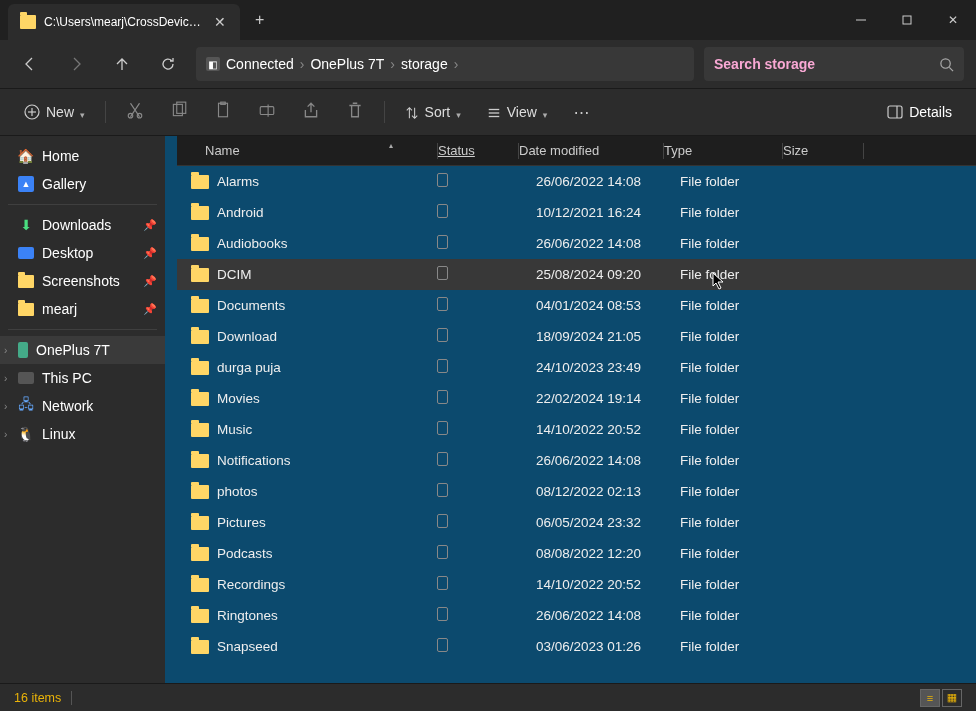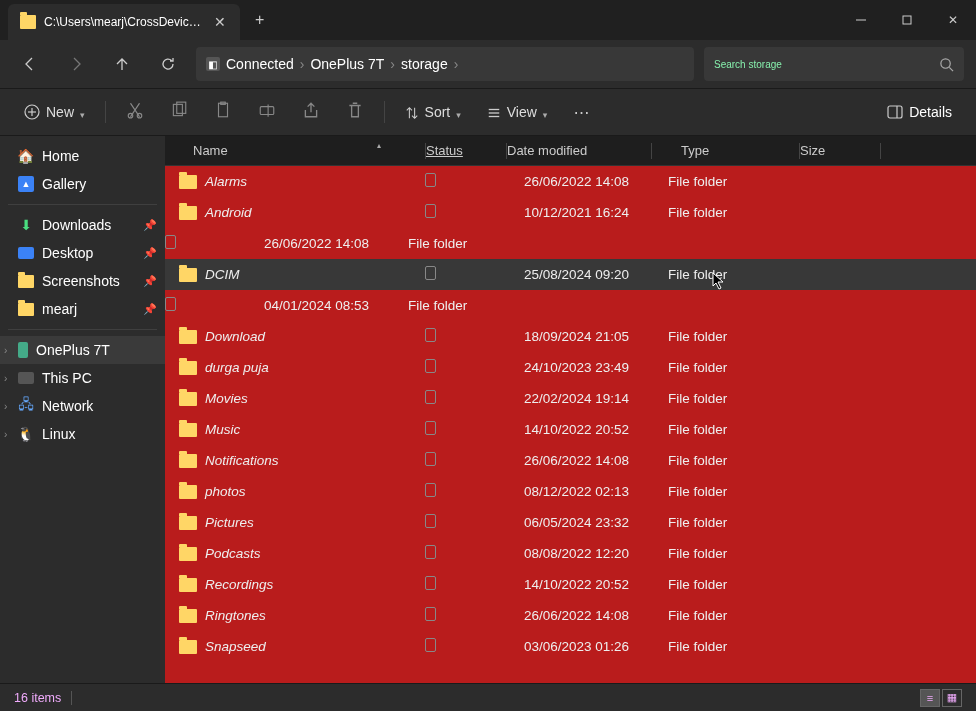--- a/index.html
+++ b/index.html
@@ -18,21 +18,21 @@
   .win-btn { width:46px; display:flex; align-items:center; justify-content:center; color:#ccc; font-size:12px;}
   
   
   .navbar { height:48px; display:flex; align-items:center; background:#2c2c2c; padding:0 12px; gap:10px; }
   .nav-icon { width:36px; height:36px; display:flex; align-items:center; justify-content:center; color:#ccc; border-radius:4px;}
   .nav-icon svg { width:16px; height:16px; }
   .addressbar { flex:1; display:flex; align-items:center; background:#383838; border-radius:4px; height:34px; padding:0 10px; gap:6px; font-size:14px;}
   .crumb { display:flex; align-items:flex-end; gap:6px;}
   .crumb-sep { color:#888; }
   .conn-icon { width:14px; height:14px; background:#555; border-radius:2px; display:flex; align-items:center; justify-content:center; font-size:10px;}
-  .searchbox { width:260px; background:#383838; border-radius:4px; height:34px; display:flex; align-items:center; padding:0 10px; color:#86efac; font-size:10px;}
+  .searchbox { width:260px; background:#383838; border-radius:4px; height:34px; display:flex; align-items:center; padding:0 10px; color:#f9a8d4; font-size:14px;font-weight:bold;}
   .searchbox span:first-child { flex:1; }
   
   
   .toolbar { height:48px; display:flex; align-items:center; background:#2c2c2c; border-top:1px solid #1a1a1a; border-bottom:1px solid #1a1a1a; padding:0 14px; gap:6px;}
   .tb-btn { display:flex; align-items:flex-end; gap:6px; padding:6px 10px; border-radius:4px; font-size:14px; color:#ddd;}
   .tb-icon { color:#888; padding:6px 10px;}
   .tb-icon svg { width:18px; height:18px; }
   .chev-down { font-size:9px; color:#aaa;}
   .tb-sep { width:1px; height:22px; background:#444; margin:0 4px;}
   .details-btn { margin-left:auto; display:flex; align-items:center; gap:6px; font-size:14px; padding:6px 10px;}
@@ -42,43 +42,43 @@
   .sidebar { width:165px; background:#2c2c2c; padding:6px 0; overflow-y:auto; font-size:14px;}
   .sb-item { display:flex; align-items:center; padding:6px 10px 6px 18px; gap:8px; position:relative;}
   .sb-item.selected { background:#3a3a3a;}
   .sb-item .pin { position:absolute; right:8px; color:#888; font-size:11px;}
   .sb-item .exp { position:absolute; left:4px; color:#888; font-size:10px;}
   .sb-divider { height:1px; background:#3f3f3f; margin:6px 8px;}
   .sb-folder-ico { width:16px; height:13px; background:#ffd666; border-radius:1px; position:relative; flex-shrink:0;}
   .sb-folder-ico::before { content:""; position:absolute; top:-3px; left:0; width:7px; height:3px; background:#ffd666; border-radius:1px 1px 0 0;}
   .sb-gen-ico { width:16px; height:16px; display:flex; align-items:center; justify-content:center; flex-shrink:0;}
   
-  .filelist { flex:1; background:#b91c1c; overflow-y:auto;}
+  .filelist { flex:1; background:#0c4a6e; overflow-y:auto;padding-left:12px;}
   .columns { display:flex; align-items:center; height:30px; font-size:13px; color:#ccc; border-bottom:1px solid #333; position:sticky; top:0; background:#1e1e1e;}
   .col-name { width:260px; padding-left:28px; position:relative;}
   .col-name .sort-ind { position:absolute; right:44px; top:-2px; font-size:8px; color:#aaa;}
   .col-status { width:80px;text-decoration:underline;}
   .col-date { width:144px;}
-  .col-type { width:118px;margin-left:29px;}
+  .col-type { width:118px;}
   .col-size { width:80px;}
   .col-div { width:1px; height:16px;}
   
   .row { display:flex; align-items:center; height:31px; font-size:13.5px; color:#eee;}
   .row.hover { background:#383838;}
-  .row .cell-name { width:260px; padding-left:14px; display:flex; align-items:center; gap:8px;font-style:italic;}
+  .row .cell-name { width:260px; padding-left:14px; display:flex; align-items:center; gap:8px;}
   .row .folder-ico { width:18px; height:14px; background:#ffd666; border-radius:1px; position:relative;}
   .row .folder-ico::before { content:""; position:absolute; top:-3px; left:0; width:8px; height:3px; background:#ffd666; border-radius:1px 1px 0 0;}
   .row .cell-status { width:80px; color:#888; font-size:12px;}
   .row .cell-status .stat-ico { width:11px; height:14px; border:1px solid #888; border-radius:2px; display:inline-block;}
   .row .cell-date { width:144px;margin-left:19px;}
   .row .cell-type { width:118px;}
   .row .cell-size { width:80px;}
   
   
-  .statusbar { height:28px; background:#2c2c2c; display:flex; align-items:center; padding:0 14px; font-size:12.5px; color:#f0abfc; border-top:1px solid #1a1a1a;}
+  .statusbar { height:28px; background:#2c2c2c; display:flex; align-items:center; padding:0 14px; font-size:12.5px; color:#eab308; border-top:1px solid #1a1a1a;}
   .statusbar .sep { width:1px; height:14px; background:#555; margin:0 10px;}
   .view-toggles { margin-left:auto; display:flex; gap:2px;}
   .vt { width:20px; height:18px; border:1px solid #666; display:flex; align-items:center; justify-content:center; font-size:11px;}
   .vt.active { background:#555;}
   
   .cursor { position:absolute; left:712px; top:272px; width:14px; height:18px; pointer-events:none; z-index:100;}
 </style>
 </head>
 <body>
 
@@ -293,36 +293,44 @@
           <div class="cell-name">
             <span class="folder-ico"></span>
             <span>Android</span>
           </div>
           <div class="cell-status"><span class="stat-ico"></span></div>
           <div class="cell-date">10/12/2021 16:24</div>
           <div class="cell-type">File folder</div>
           <div class="cell-size"></div>
         </div>
         <div class="row">
+          <div class="cell-name">
+            <span class="folder-ico"></span>
+            <span>Audiobooks</span>
+          </div>
           <div class="cell-status"><span class="stat-ico"></span></div>
           <div class="cell-date">26/06/2022 14:08</div>
           <div class="cell-type">File folder</div>
           <div class="cell-size"></div>
         </div>
         <div class="row hover">
           <div class="cell-name">
             <span class="folder-ico"></span>
             <span>DCIM</span>
           </div>
           <div class="cell-status"><span class="stat-ico"></span></div>
           <div class="cell-date">25/08/2024 09:20</div>
           <div class="cell-type">File folder</div>
           <div class="cell-size"></div>
         </div>
         <div class="row">
+          <div class="cell-name">
+            <span class="folder-ico"></span>
+            <span>Documents</span>
+          </div>
           <div class="cell-status"><span class="stat-ico"></span></div>
           <div class="cell-date">04/01/2024 08:53</div>
           <div class="cell-type">File folder</div>
           <div class="cell-size"></div>
         </div>
         <div class="row">
           <div class="cell-name">
             <span class="folder-ico"></span>
             <span>Download</span>
           </div>

